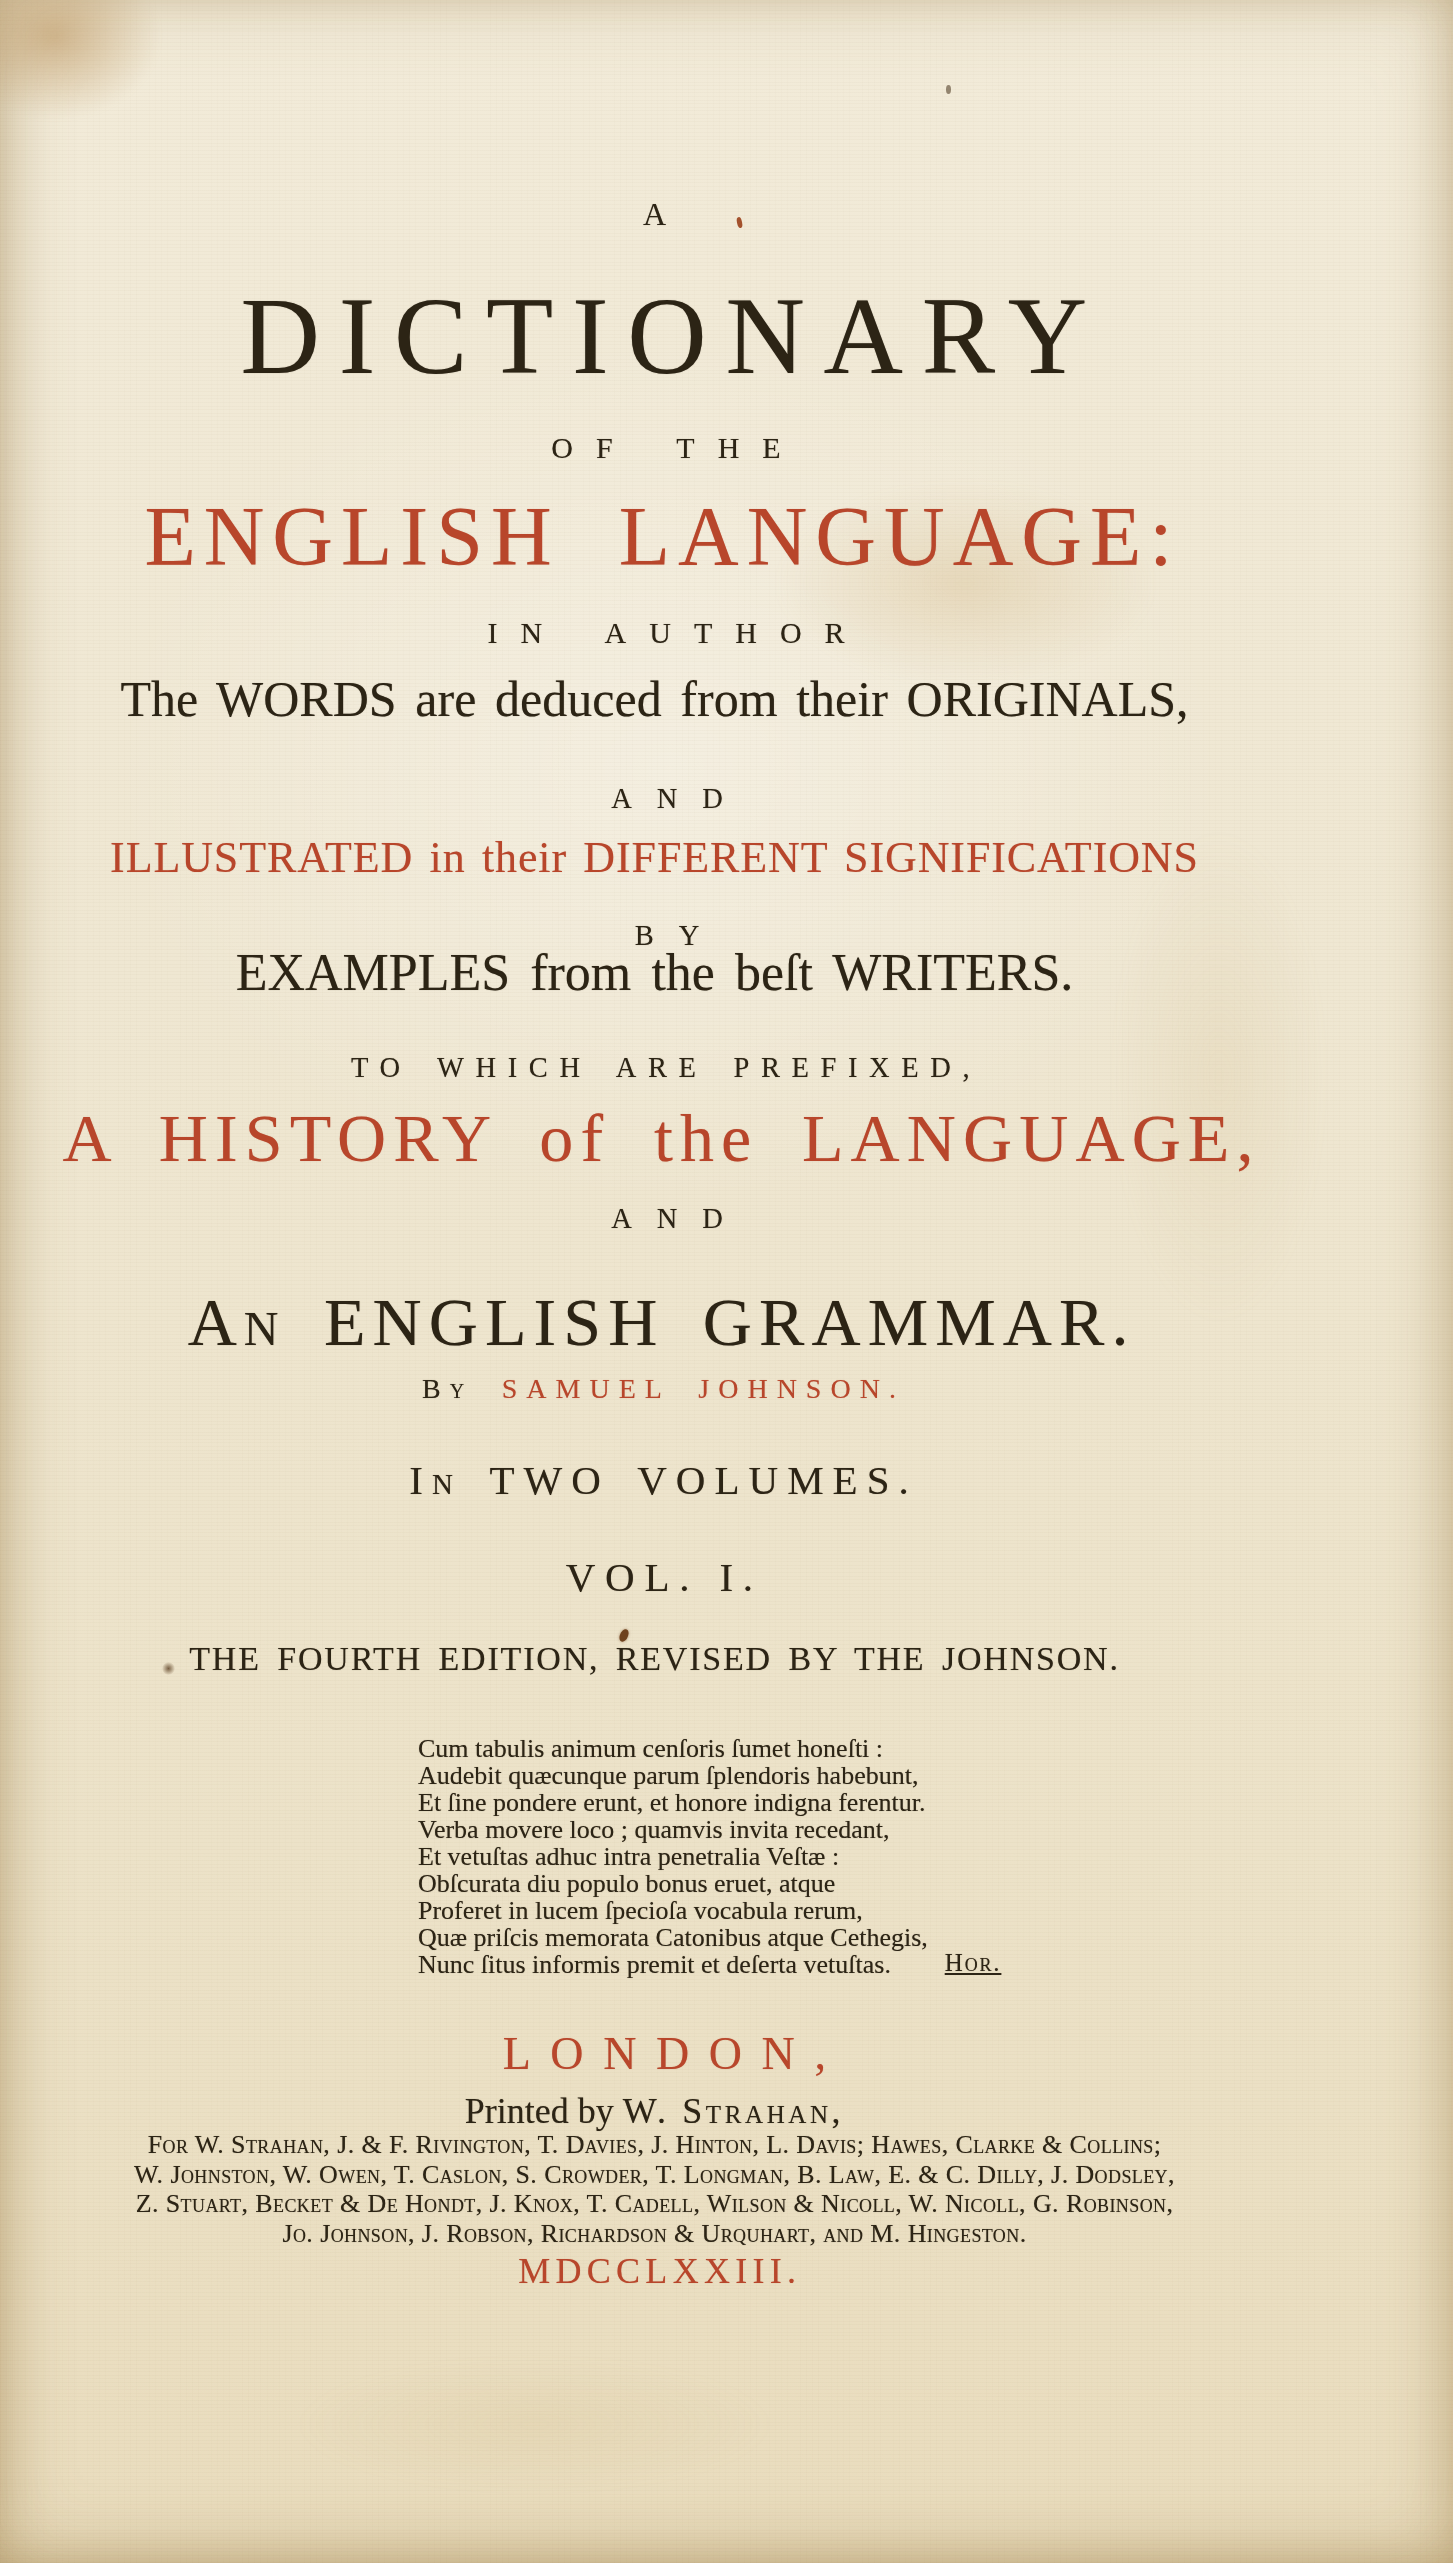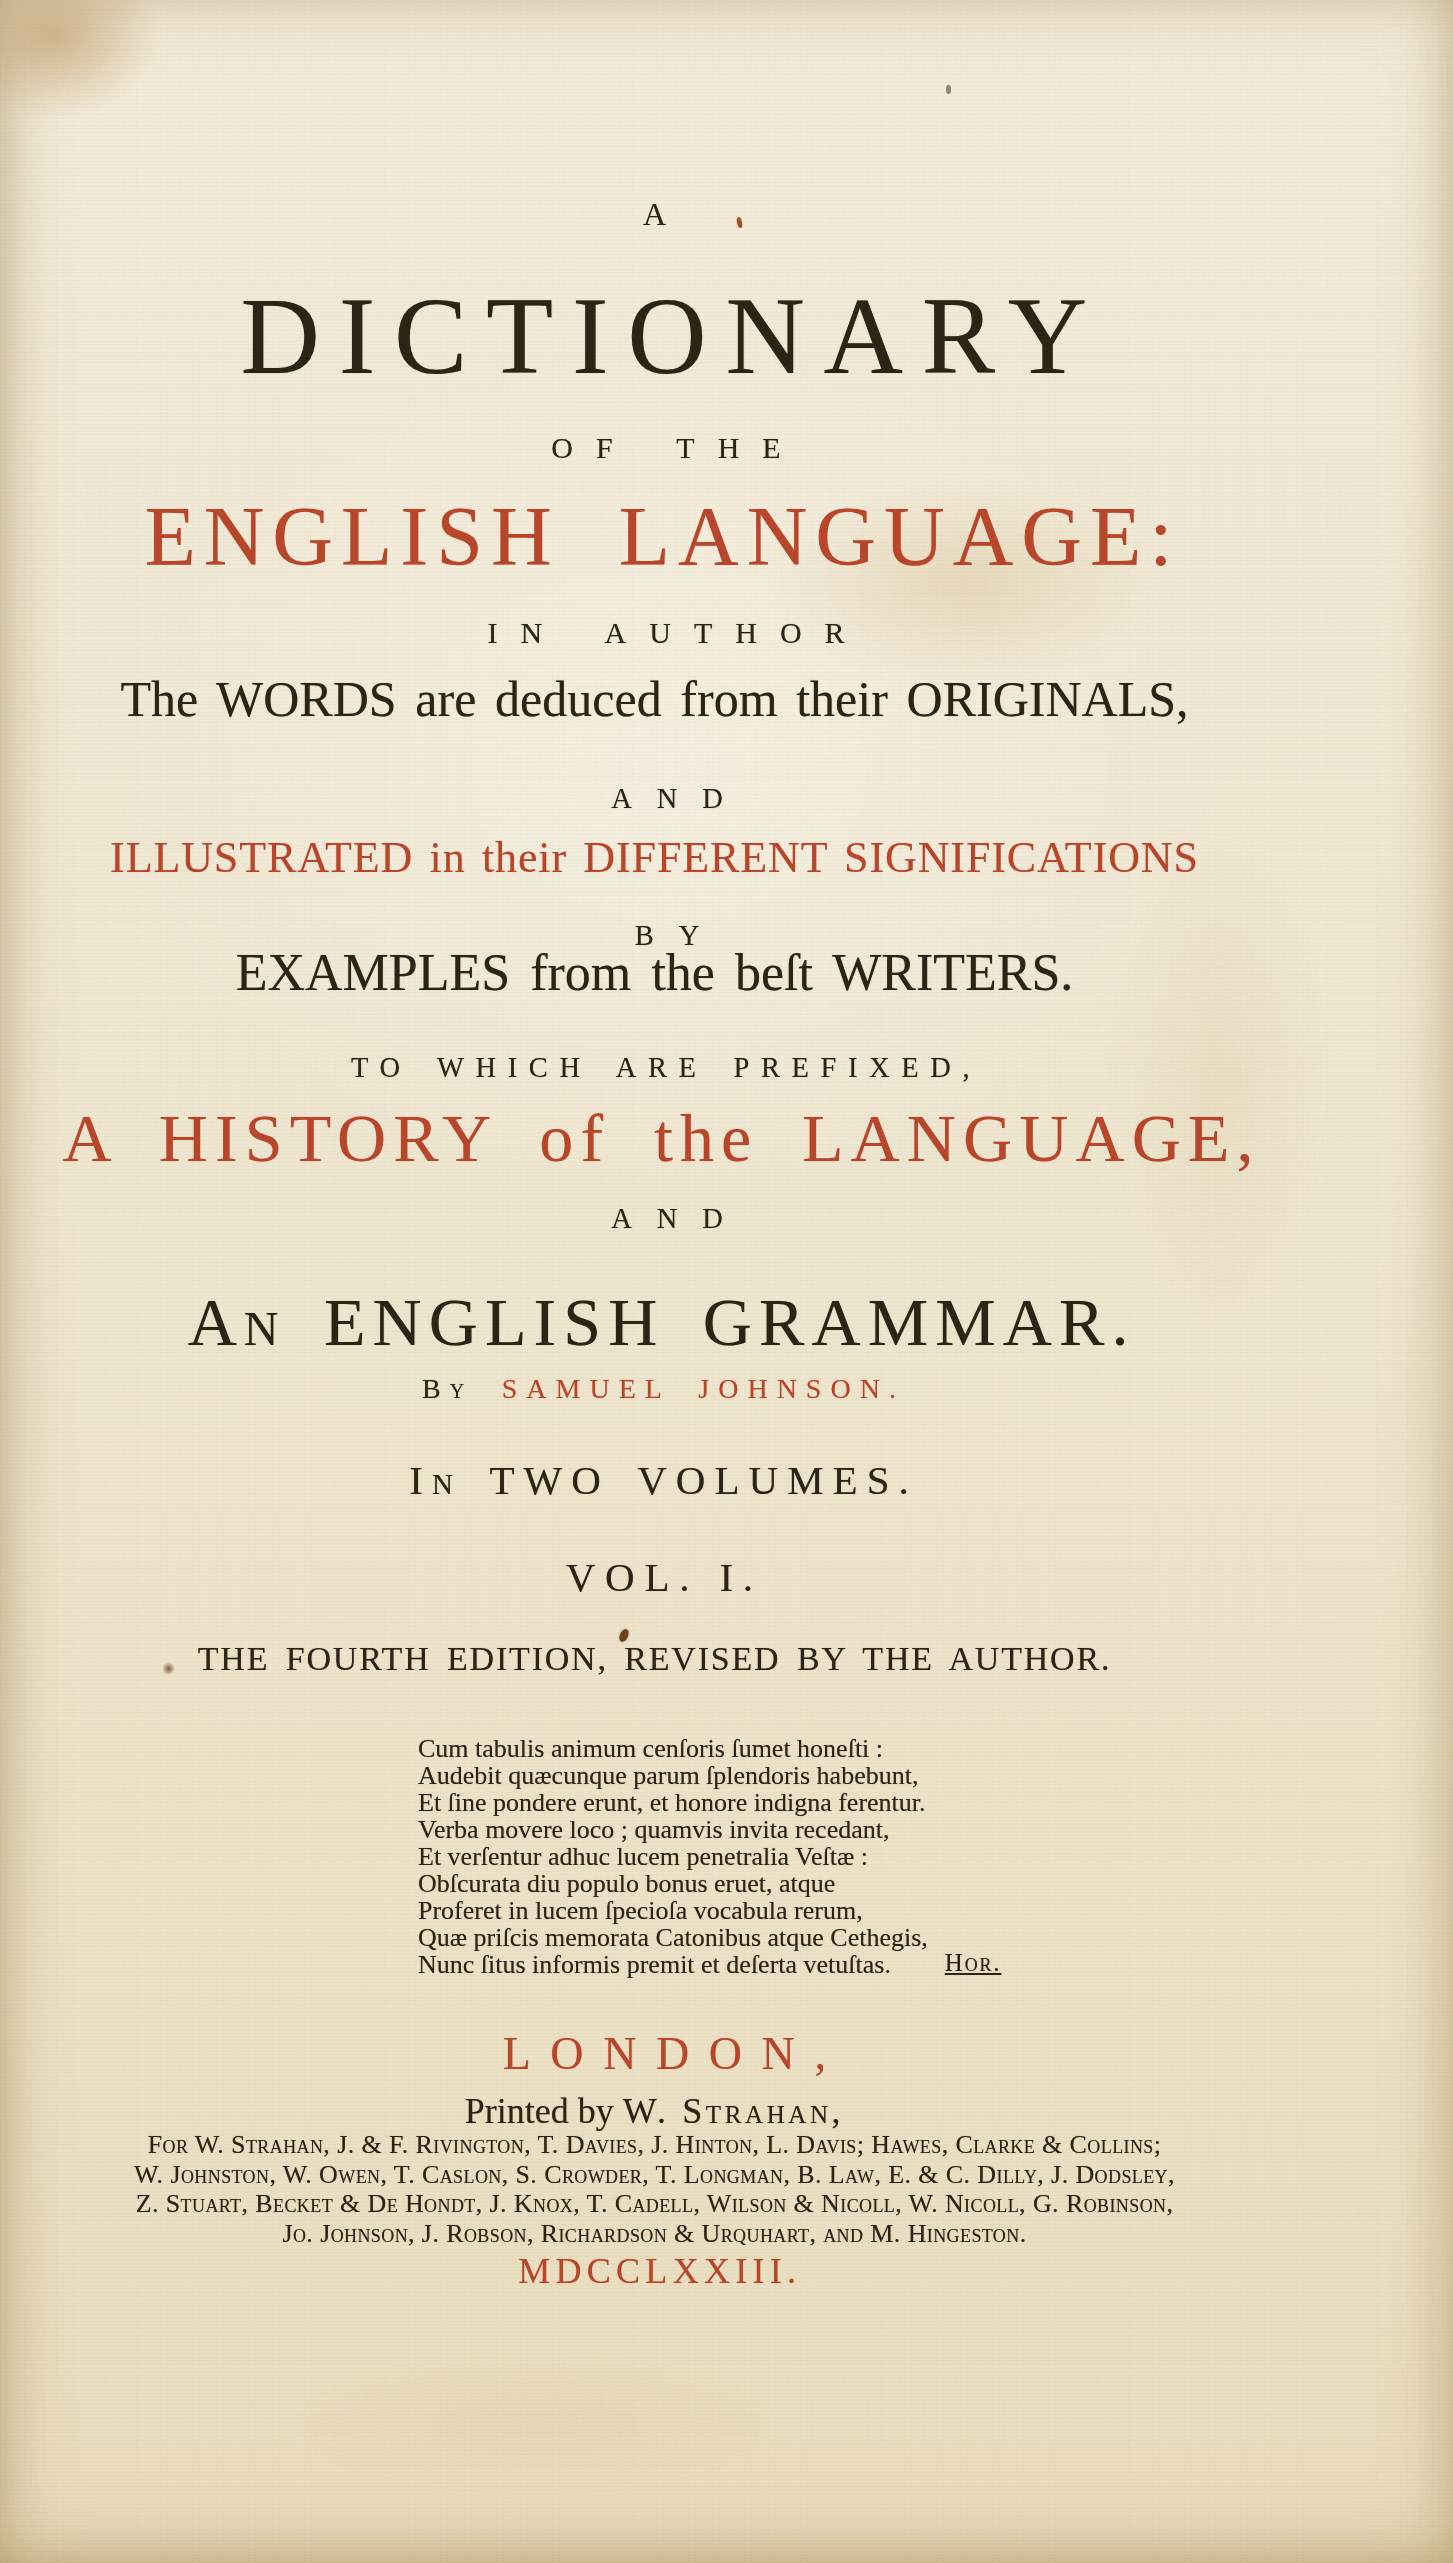--- a/index.html
+++ b/index.html
@@ -105,28 +105,28 @@
   <div class="line ink prefixed">TO WHICH ARE PREFIXED,</div>
   <div class="line red history">A HISTORY of the LANGUAGE,</div>
   <div class="line ink and-word and-2">AND</div>
   <div class="line ink grammar sc">An ENGLISH GRAMMAR.</div>
 
   <div class="line author-line">
     <span class="ink sc">By </span><span class="red">SAMUEL JOHNSON.</span>
   </div>
   <div class="line ink volumes sc">In TWO VOLUMES.</div>
   <div class="line ink volume">VOL. I.</div>
-  <div class="line ink edition">THE FOURTH EDITION, REVISED BY THE AUTHOR.</div>
+  <div class="line ink edition">THE FOURTH EDITION, REVISED BY THE JOHNSON.</div>
 
   <div class="epigraph ink">
     <div>Cum tabulis animum cenſoris ſumet honeſti :</div>
     <div>Audebit quæcunque parum ſplendoris habebunt,</div>
     <div>Et ſine pondere erunt, et honore indigna ferentur.</div>
     <div>Verba movere loco ; quamvis invita recedant,</div>
-    <div>Et verſentur adhuc lucem penetralia Veſtæ :</div>
+    <div>Et vetuſtas adhuc intra penetralia Veſtæ :</div>
     <div>Obſcurata diu populo bonus eruet, atque</div>
     <div>Proferet in lucem ſpecioſa vocabula rerum,</div>
     <div>Quæ priſcis memorata Catonibus atque Cethegis,</div>
     <div>Nunc ſitus informis premit et deſerta vetuſtas.</div>
     <span class="attrib sc">Hor.</span>
   </div>
 
   <div class="line red london">LONDON,</div>
   <div class="line ink printer">
     <span>Printed by </span><span class="sc name">W. Strahan,</span>

